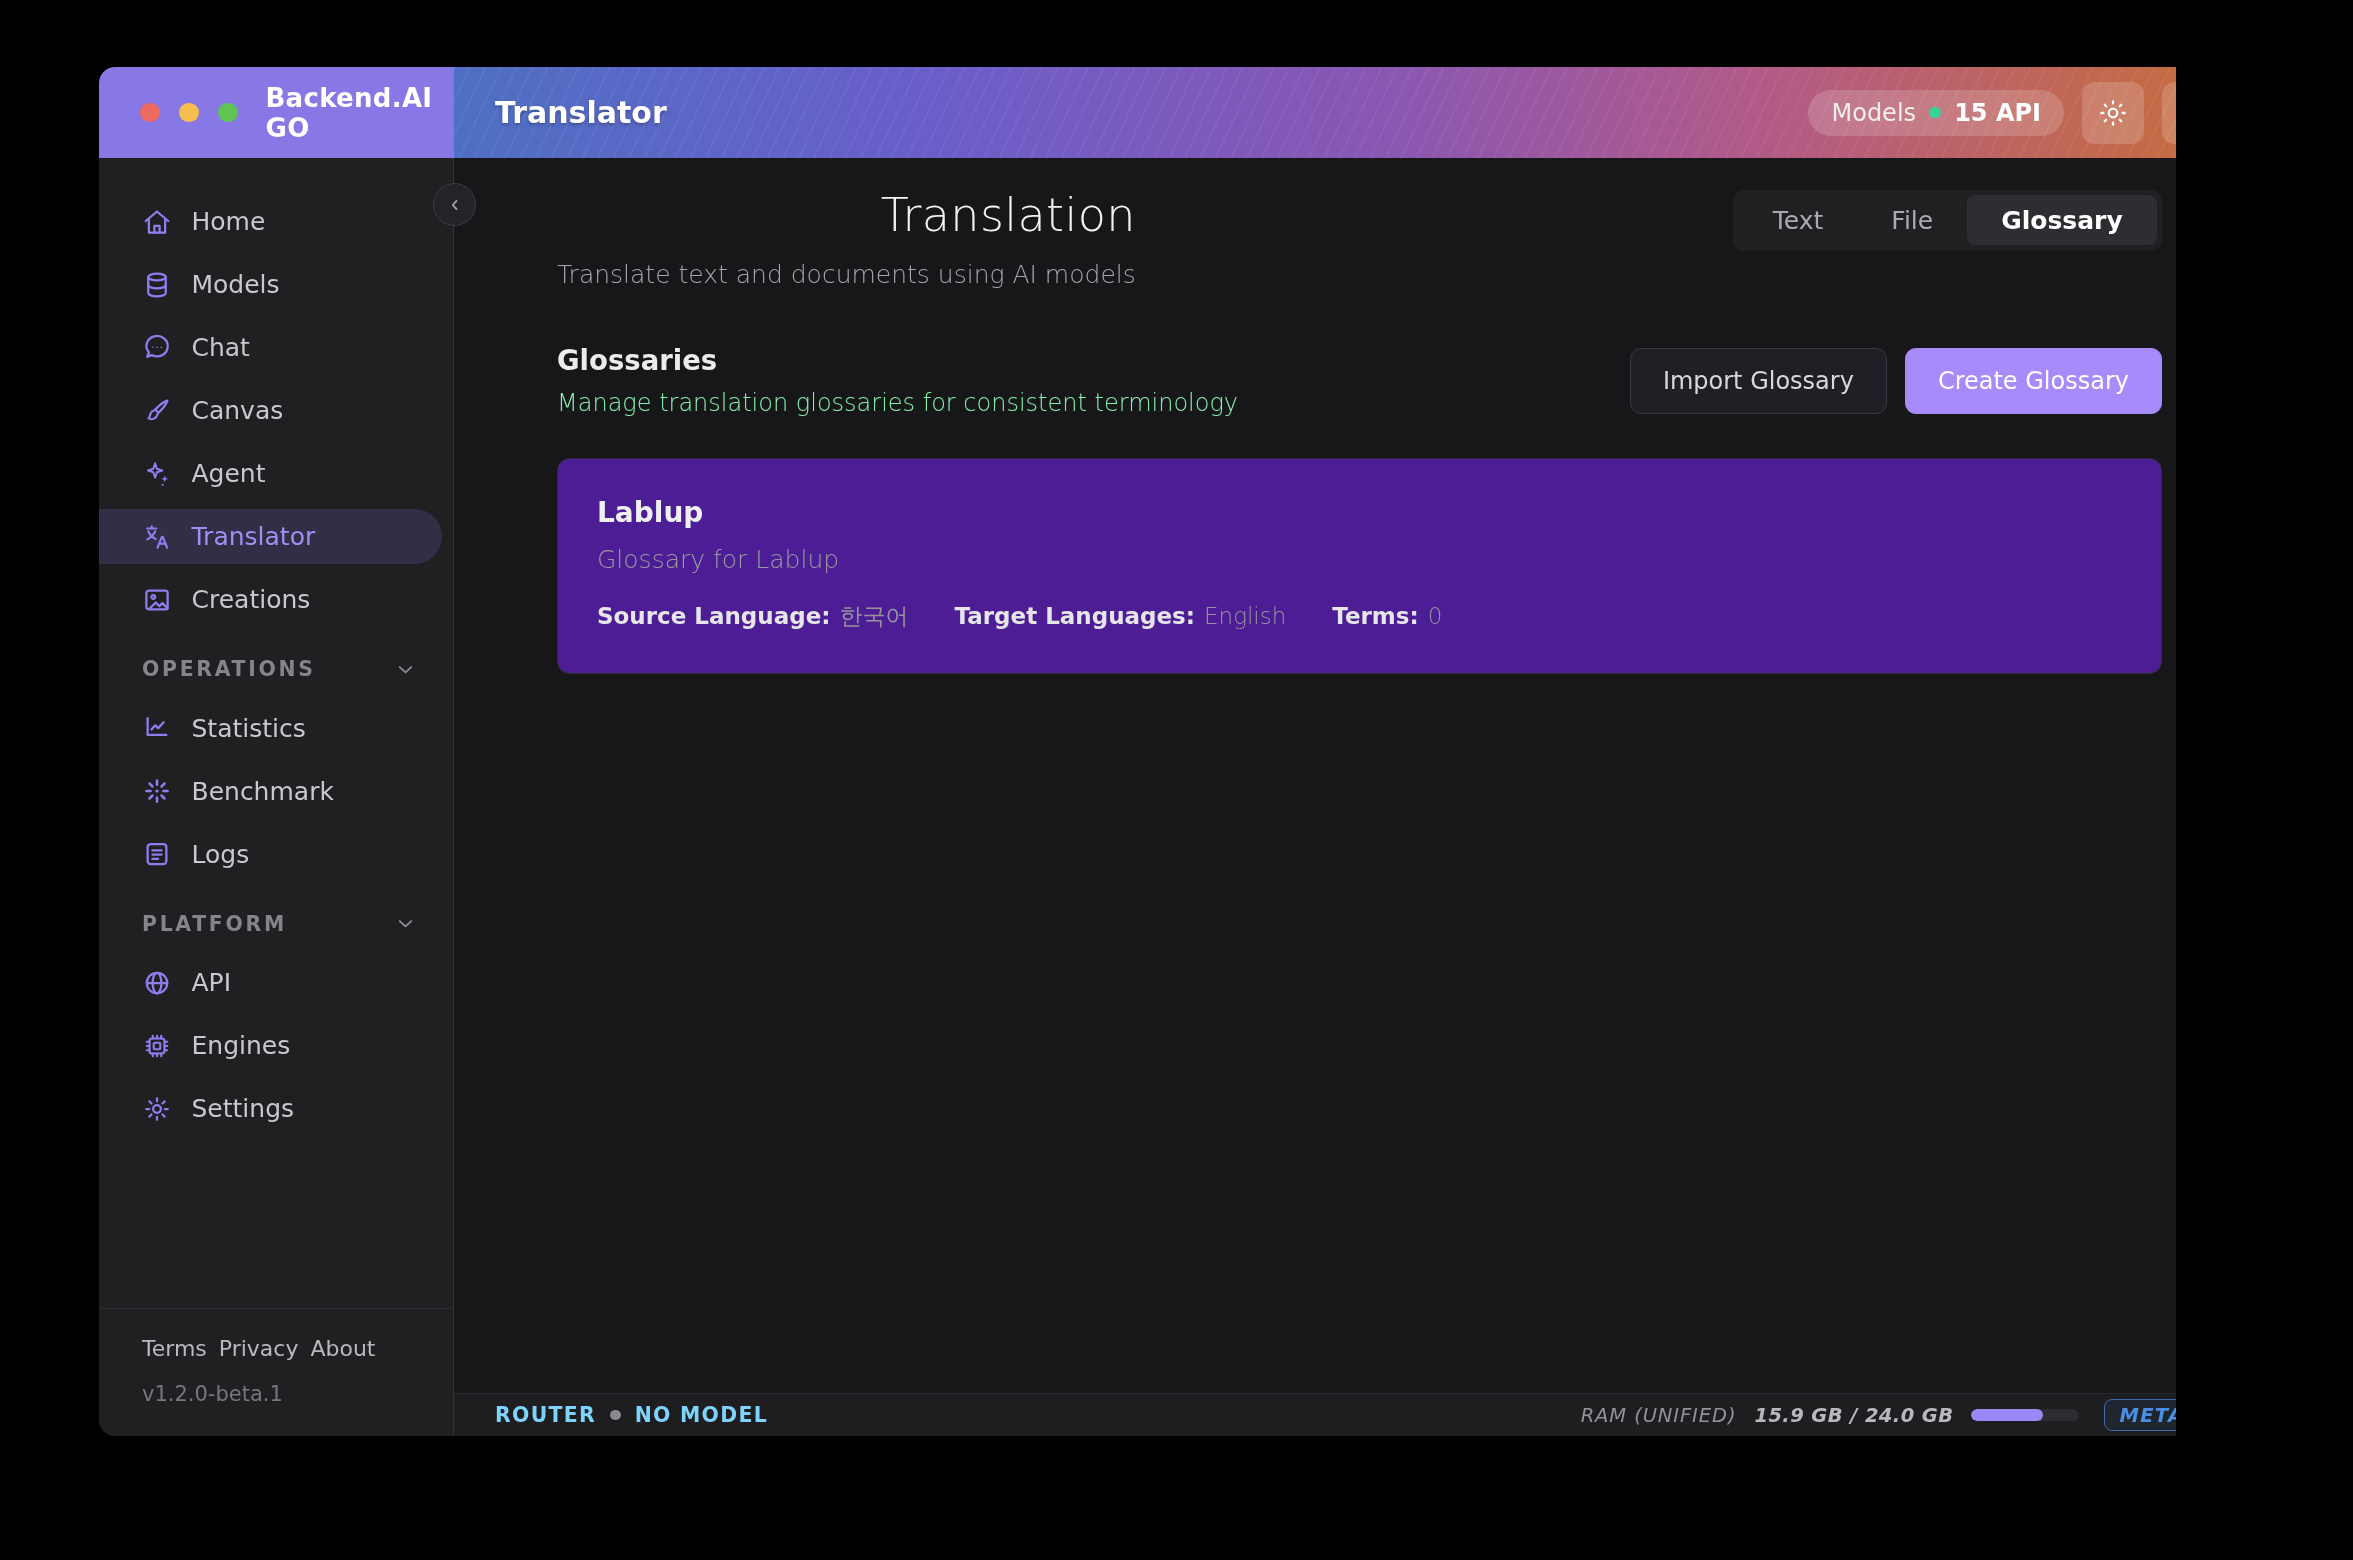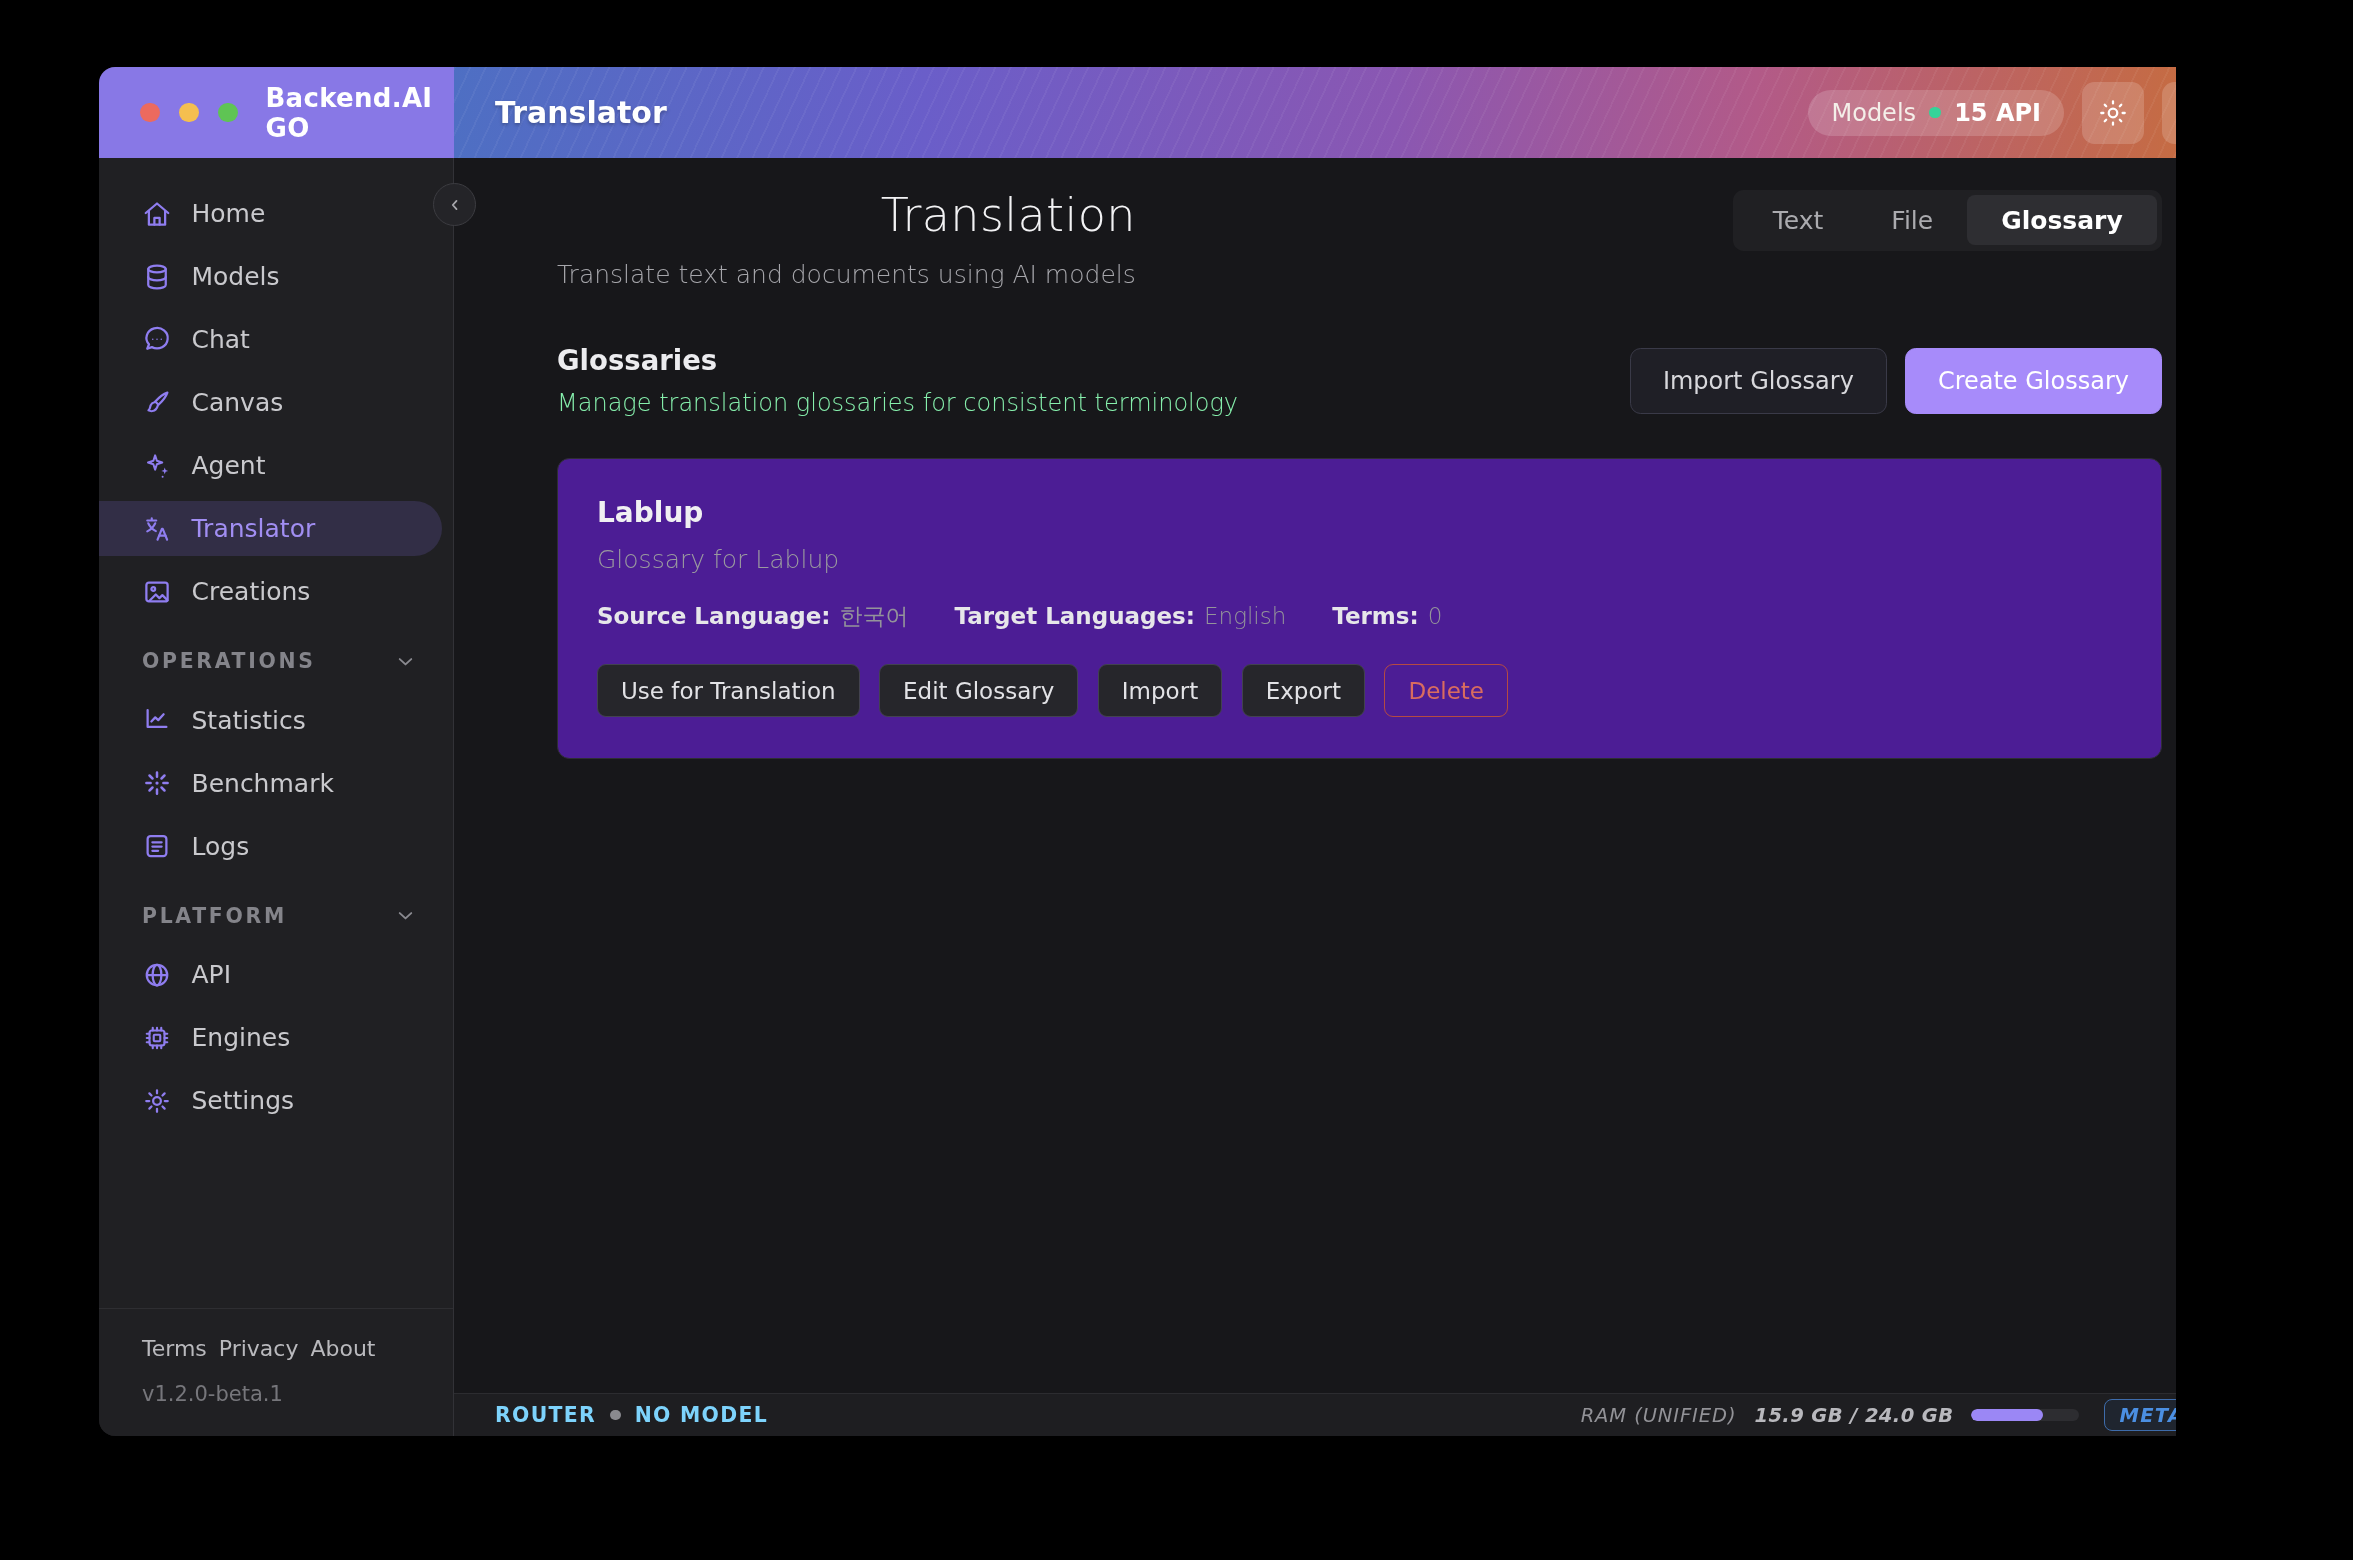--- a/index.html
+++ b/index.html
@@ -34,21 +34,21 @@
     display:flex; align-items:center; justify-content:center; color:#fff; position:relative; }
   .badge { position:absolute; top:-8px; right:-8px; min-width:33px; height:33px; border-radius:50%;
     background:#e0413c; color:#fff; font-size:20.4px; font-weight:700; display:flex; align-items:center; justify-content:center; }
 
   
   .body { flex:1; display:flex; min-height:0; position:relative; }
 
   
   .sidebar { width:355px; flex:none; background:#202023; border-right:0.9px solid #323237;
     display:flex; flex-direction:column; }
-  .nav { flex:1; padding-top:28px; overflow:hidden; }
+  .nav { flex:1; padding-top:36px; overflow:hidden; }
   .nav-item { height:55px; display:flex; align-items:center; gap:19.5px; padding-left:43px; margin-bottom:8px;
     color:#c9c9cd; font-size:25px; cursor:pointer; }
   .nav-item .nicon { width:30px; height:30px; color:#8f7df0; flex:none; display:flex; }
   .nav-item.selected { background:#322e46; color:#a18ef2; border-radius:0 27.5px 27.5px 0; width:343px; }
   .section-head { display:flex; align-items:center; justify-content:space-between;
     padding:0 36px 0 43px; margin:30px 0 19.5px; color:#84848a; font-size:20.4px; font-weight:600; letter-spacing:2.7px; }
   .section-head .chev { width:23px; height:23px; color:#8a8a90; display:flex; }
   .side-footer { flex:none; border-top:0.9px solid #2e2e32; padding:27px 43px 30px; }
   .foot-links { display:flex; gap:12px; }
   .foot-links span { color:#b9b9bd; font-size:22px; cursor:pointer; }
@@ -365,27 +365,20 @@
               <div>
                 <span class="meta-label">Source Language:</span><span class="meta-value">한국어</span>
               </div>
               <div>
                 <span class="meta-label">Target Languages:</span><span class="meta-value">English</span>
               </div>
               <div>
                 <span class="meta-label">Terms:</span><span class="meta-value">0</span>
               </div>
             </div>
-            <div class="actions-row">
-              <div class="abtn">Use for Translation</div>
-              <div class="abtn">Edit Glossary</div>
-              <div class="abtn">Import</div>
-              <div class="abtn">Export</div>
-              <div class="abtn danger">Delete</div>
-            </div>
           </div>
 
         </div>
 
         <div class="statusbar">
           <div class="sb-left">
             <span class="sb-label">ROUTER</span>
             <span class="sb-dot"></span>
             <span class="sb-label">NO MODEL</span>
           </div>

